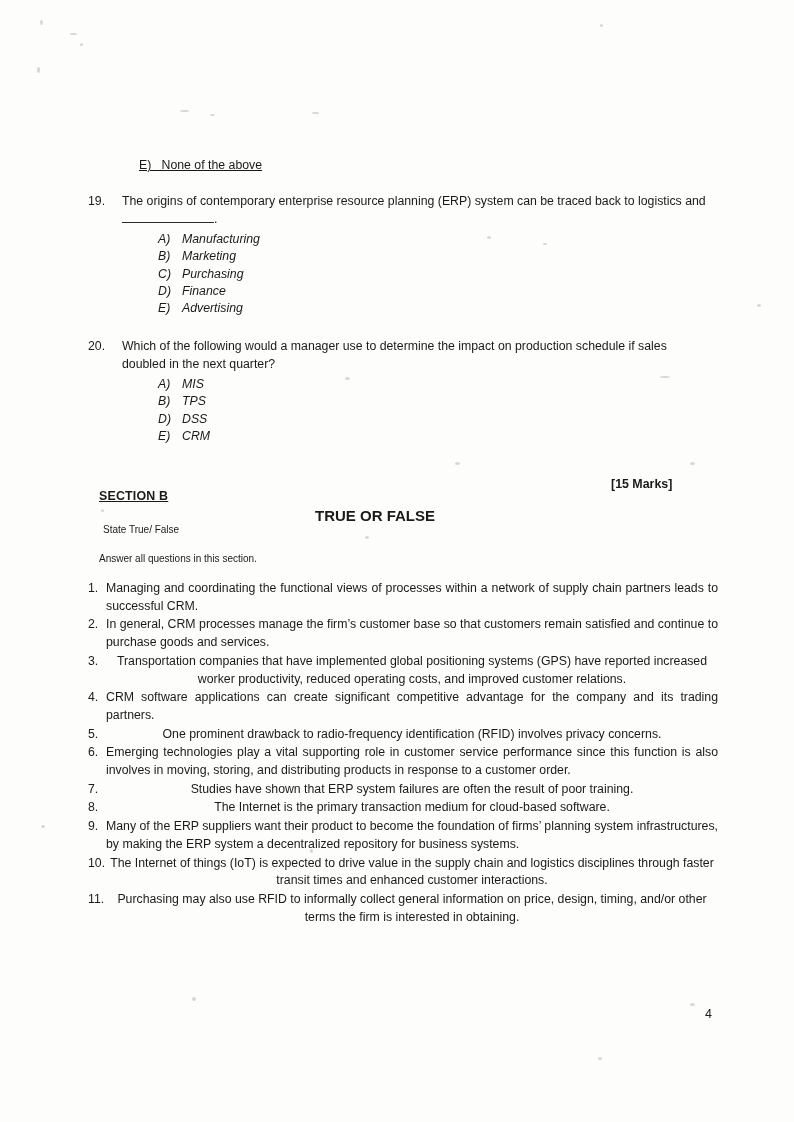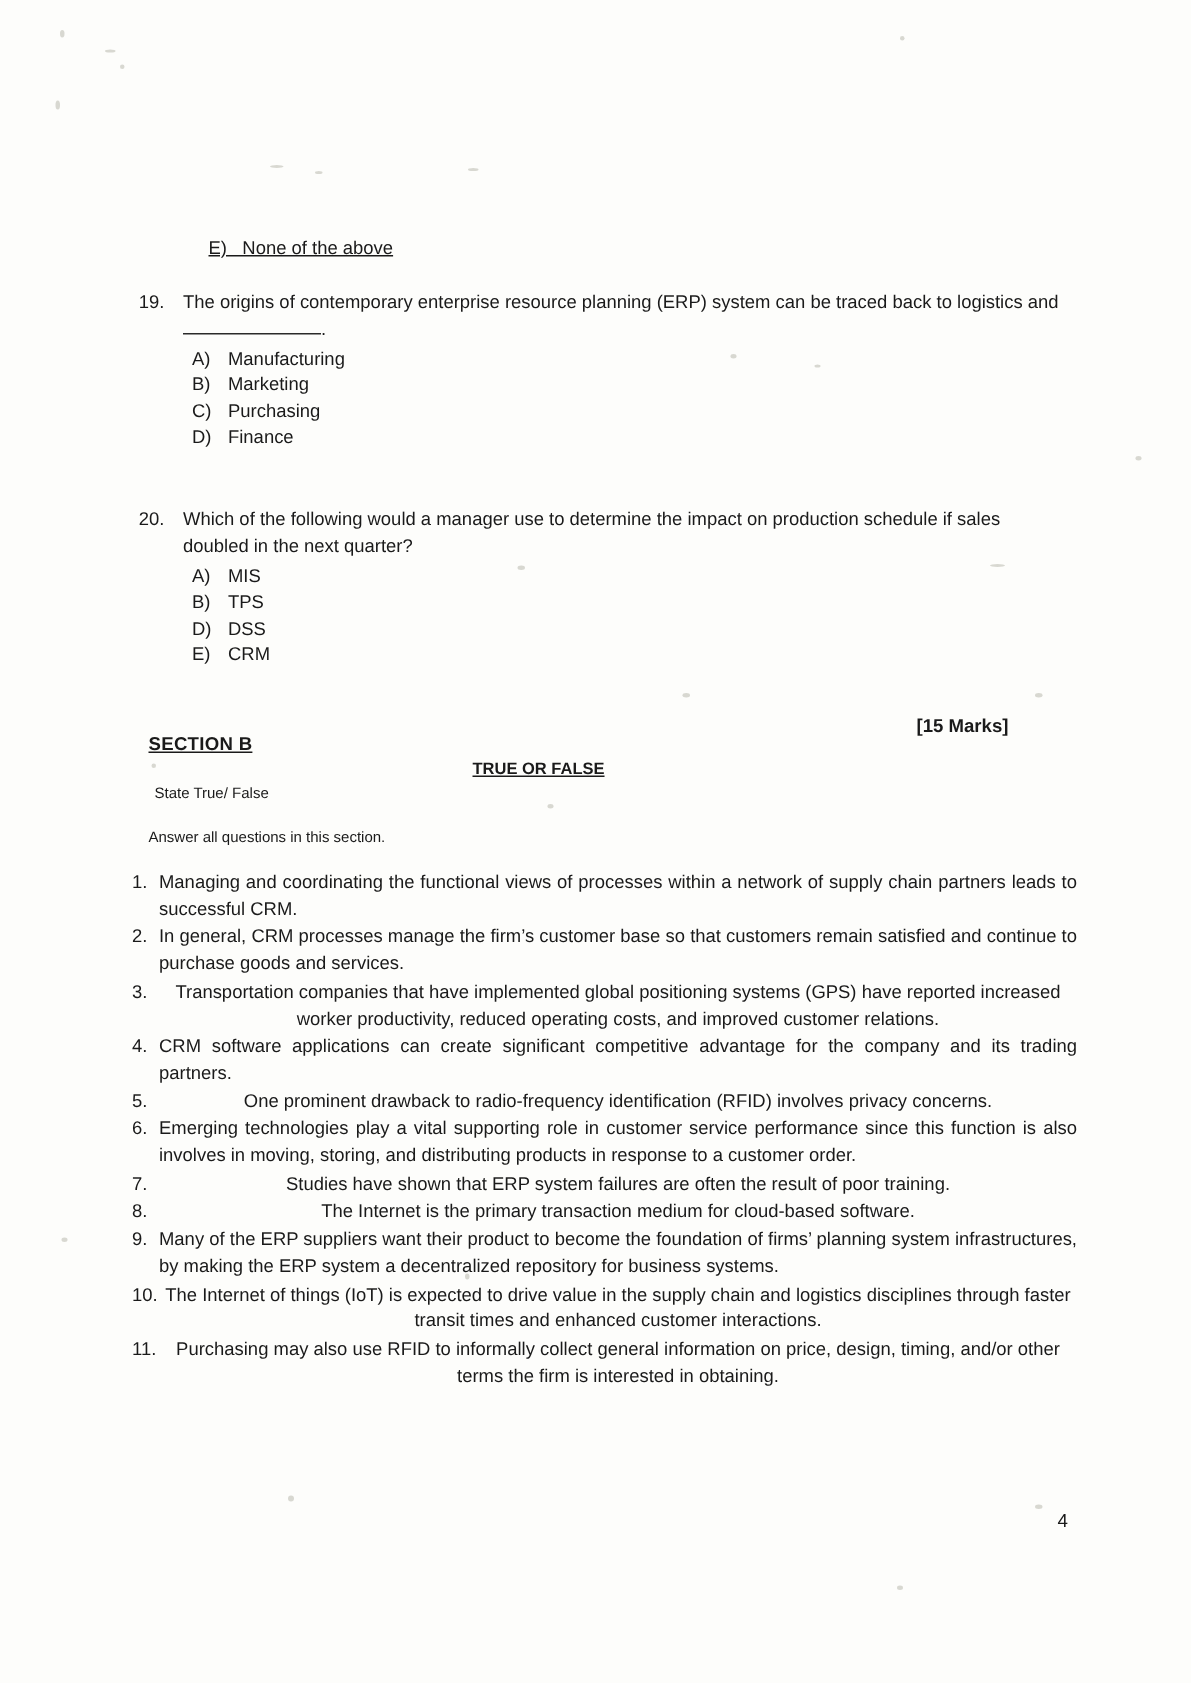--- a/index.html
+++ b/index.html
@@ -32,30 +32,31 @@
   .qblock {
     position: absolute;
     font-size: 12.3px;
     line-height: 1.45;
   }
   .qnum {
     position: absolute;
     left: 0;
     top: 0;
     width: 26px;
-    text-align: center;
+    text-align: left;
   }
   .qtext {
     margin-left: 34px;
     display: block;
   }
   .options {
-    margin: 2px 0 0 40px;
+    margin: 2px 0 0 70px;
     padding: 0;
     list-style: none;
+    font-style: italic;
   }
   .options li {
     font-size: 12.3px;
     line-height: 1.42;
     white-space: pre;
   }
   .opt-letter {
     display: inline-block;
     width: 24px;
   }
@@ -66,23 +67,22 @@
   }
   .section-head {
     position: absolute;
     font-size: 12.4px;
     font-weight: bold;
     text-decoration: underline;
     letter-spacing: .2px;
   }
   .section-title {
     position: absolute;
-    font-size: 11px;
+    font-size: 15px;
     font-weight: bold;
-    text-decoration: underline;
   }
   .section-marks {
     position: absolute;
     font-size: 12.4px;
     font-weight: bold;
   }
   .plain {
     position: absolute;
     font-size: 10px;
   }
@@ -158,20 +158,21 @@
   <div class="lead-opt" style="left:139px;top:158px;text-decoration:underline;">E)   None of the above</div>
 
   <div class="qblock" style="left:88px;top:193px;width:628px;">
     <span class="qnum">19.</span>
     <span class="qtext"><span>The origins of contemporary enterprise resource planning (ERP) system can be traced back to logistics and</span><span class="blank-line"></span><span>.</span></span>
     <ul class="options">
       <li><span class="opt-letter">A)</span><span>Manufacturing</span></li>
       <li><span class="opt-letter">B)</span><span>Marketing</span></li>
       <li><span class="opt-letter">C)</span><span>Purchasing</span></li>
       <li><span class="opt-letter">D)</span><span>Finance</span></li>
+      <li><span class="opt-letter">E)</span><span>Advertising</span></li>
     </ul>
   </div>
 
   <div class="qblock" style="left:88px;top:338px;width:624px;">
     <span class="qnum">20.</span>
     <span class="qtext">Which of the following would a manager use to determine the impact on production schedule if sales doubled in the next quarter?</span>
     <ul class="options">
       <li><span class="opt-letter">A)</span><span>MIS</span></li>
       <li><span class="opt-letter">B)</span><span>TPS</span></li>
       <li><span class="opt-letter">D)</span><span>DSS</span></li>

